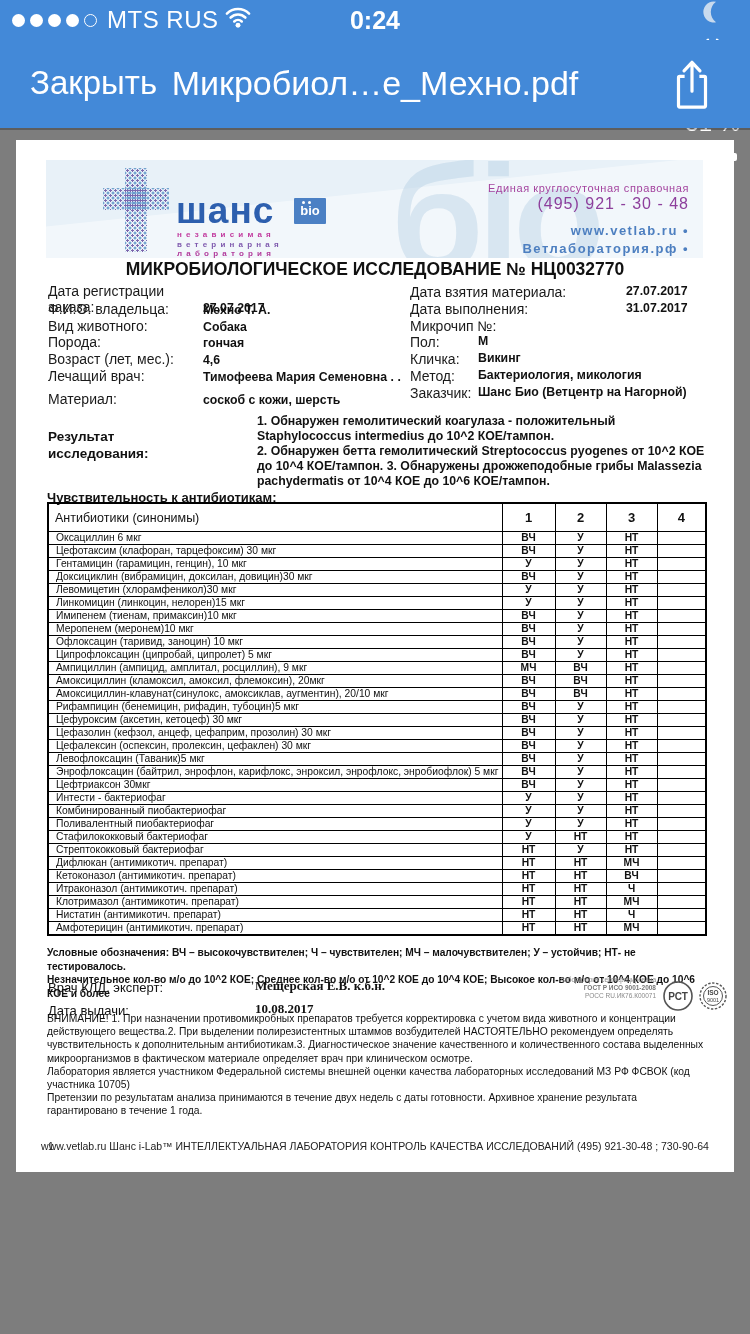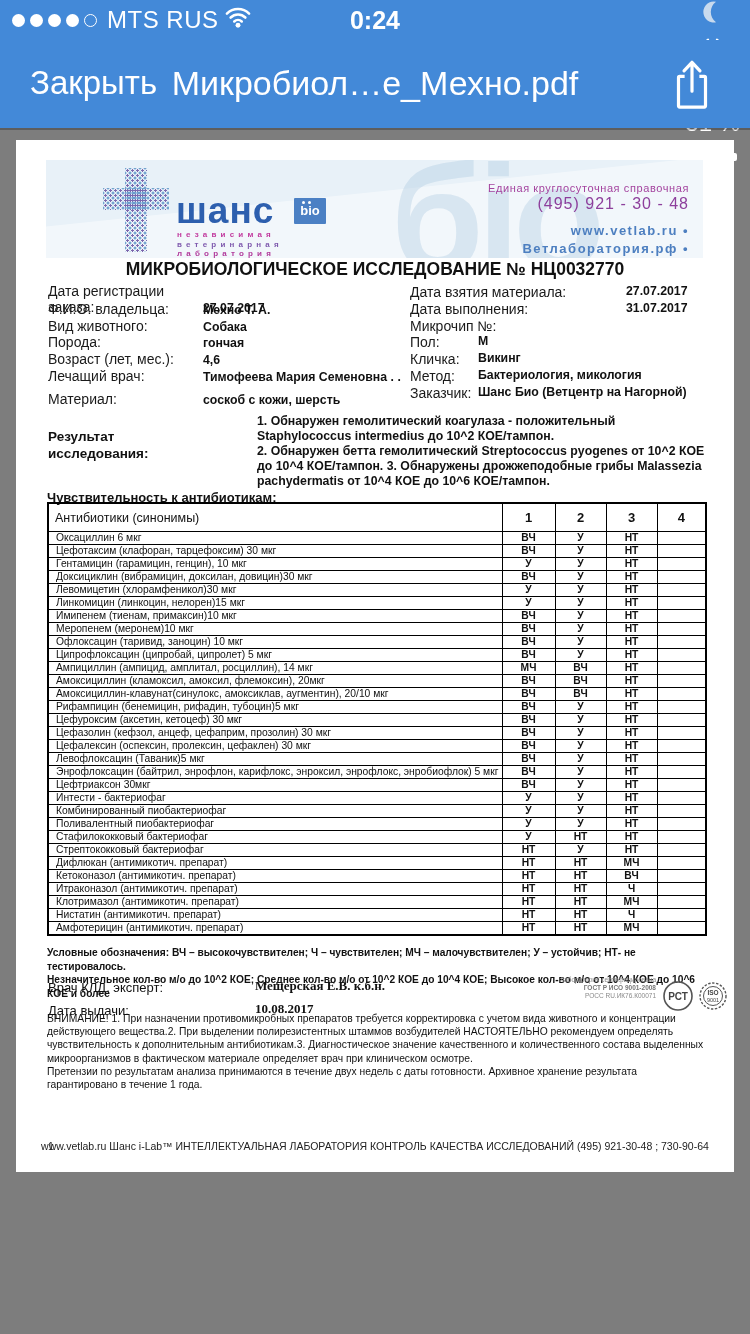--- a/index.html
+++ b/index.html
@@ -289,21 +289,21 @@
               <td></td>
             </tr>
             <tr>
               <td class="name">Ципрофлоксацин (ципробай, ципролет) 5 мкг</td>
               <td>ВЧ</td>
               <td>У</td>
               <td>НТ</td>
               <td></td>
             </tr>
             <tr>
-              <td class="name">Ампициллин (ампицид, амплитал, росциллин), 14 мкг</td>
+              <td class="name">Ампициллин (ампицид, амплитал, росциллин), 9 мкг</td>
               <td>МЧ</td>
               <td>ВЧ</td>
               <td>НТ</td>
               <td></td>
             </tr>
             <tr>
               <td class="name">Амоксициллин (кламоксил, амоксил, флемоксин), 20мкг</td>
               <td>ВЧ</td>
               <td>ВЧ</td>
               <td>НТ</td>
@@ -476,20 +476,21 @@
         <svg width="32" height="32" viewBox="0 0 32 32">
           <circle cx="16" cy="16" r="13" fill="none" stroke="#555" stroke-width="1.4" stroke-dasharray="2.4 1.6"></circle>
           <circle cx="16" cy="16" r="9.5" fill="none" stroke="#555" stroke-width="1"></circle>
           <text x="16" y="15" text-anchor="middle" font-size="6.5" font-weight="bold" fill="#444">ISO</text>
           <text x="16" y="22" text-anchor="middle" font-size="5.5" fill="#444">9001</text>
         </svg>
       </div>
 
       <div class="notes">
         <div>ВНИМАНИЕ! 1. При назначении противомикробных препаратов  требуется  корректировка с учетом вида животного и концентрации действующего вещества.2. При выделении полирезистентных штаммов возбудителей НАСТОЯТЕЛЬНО рекомендуем определять чувствительность к дополнительным антибиотикам.3. Диагностическое значение качественного и количественного состава выделенных микроорганизмов в фактическом материале определяет врач при клиническом осмотре.</div>
+        <div>Лаборатория является участником Федеральной системы внешней оценки качества лабораторных исследований МЗ РФ ФСВОК (код участника 10705)</div>
         <div>Претензии по результатам анализа принимаются в течение двух недель с даты готовности. Архивное хранение результата гарантировано в течение 1 года.</div>
       </div>
 
       <div class="pagefoot">
         <span class="pagenum">1</span>
         <span>www.vetlab.ru Шанс i-Lab™ ИНТЕЛЛЕКТУАЛЬНАЯ ЛАБОРАТОРИЯ КОНТРОЛЬ КАЧЕСТВА ИССЛЕДОВАНИЙ (495) 921-30-48 ; 730-90-64</span>
       </div>
 
     </div>
   </div>

